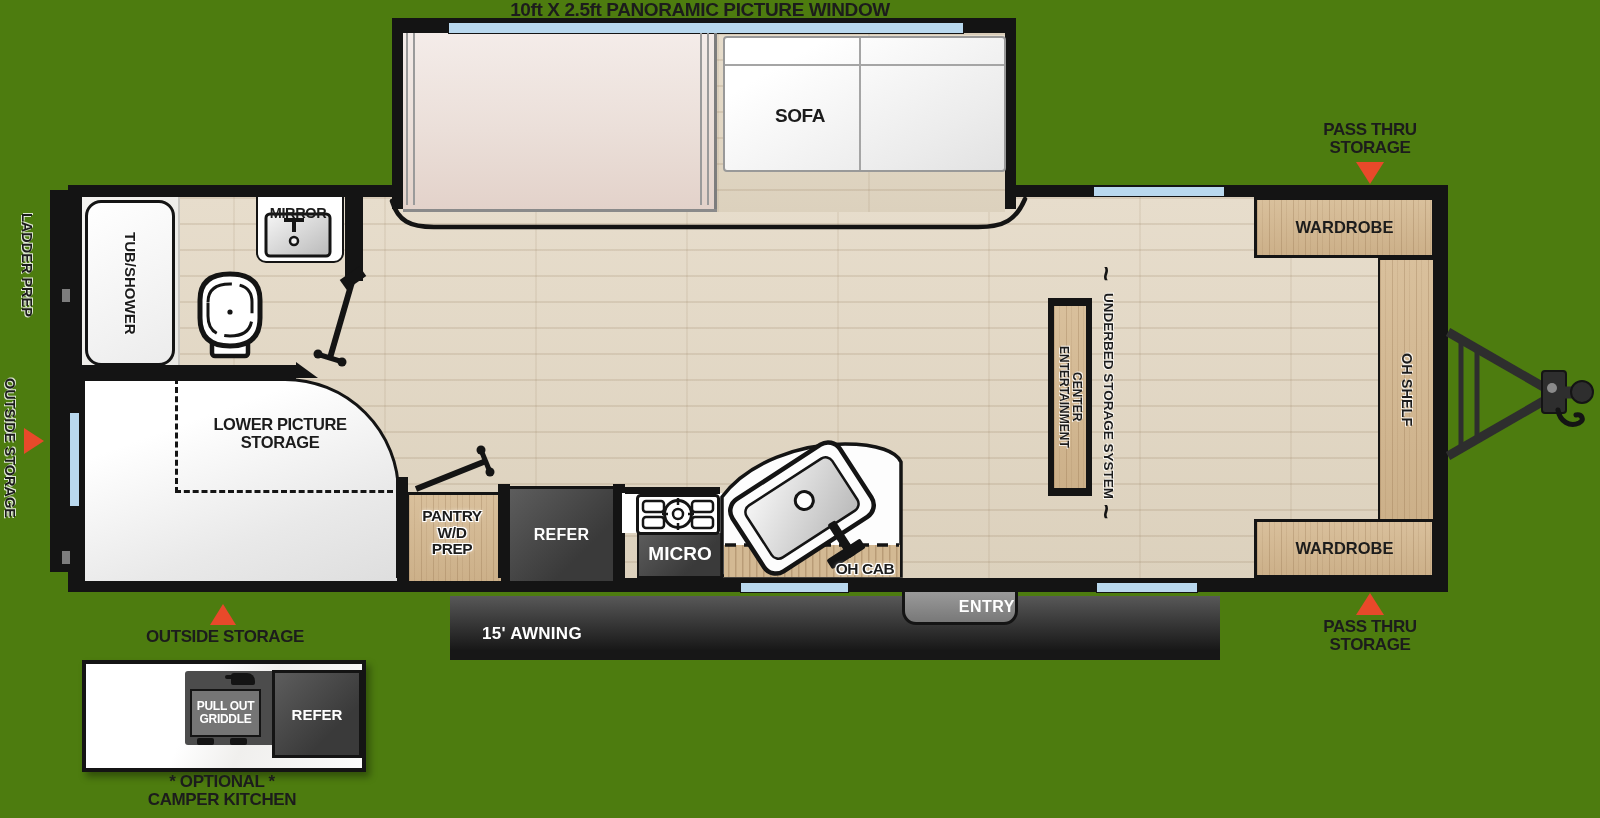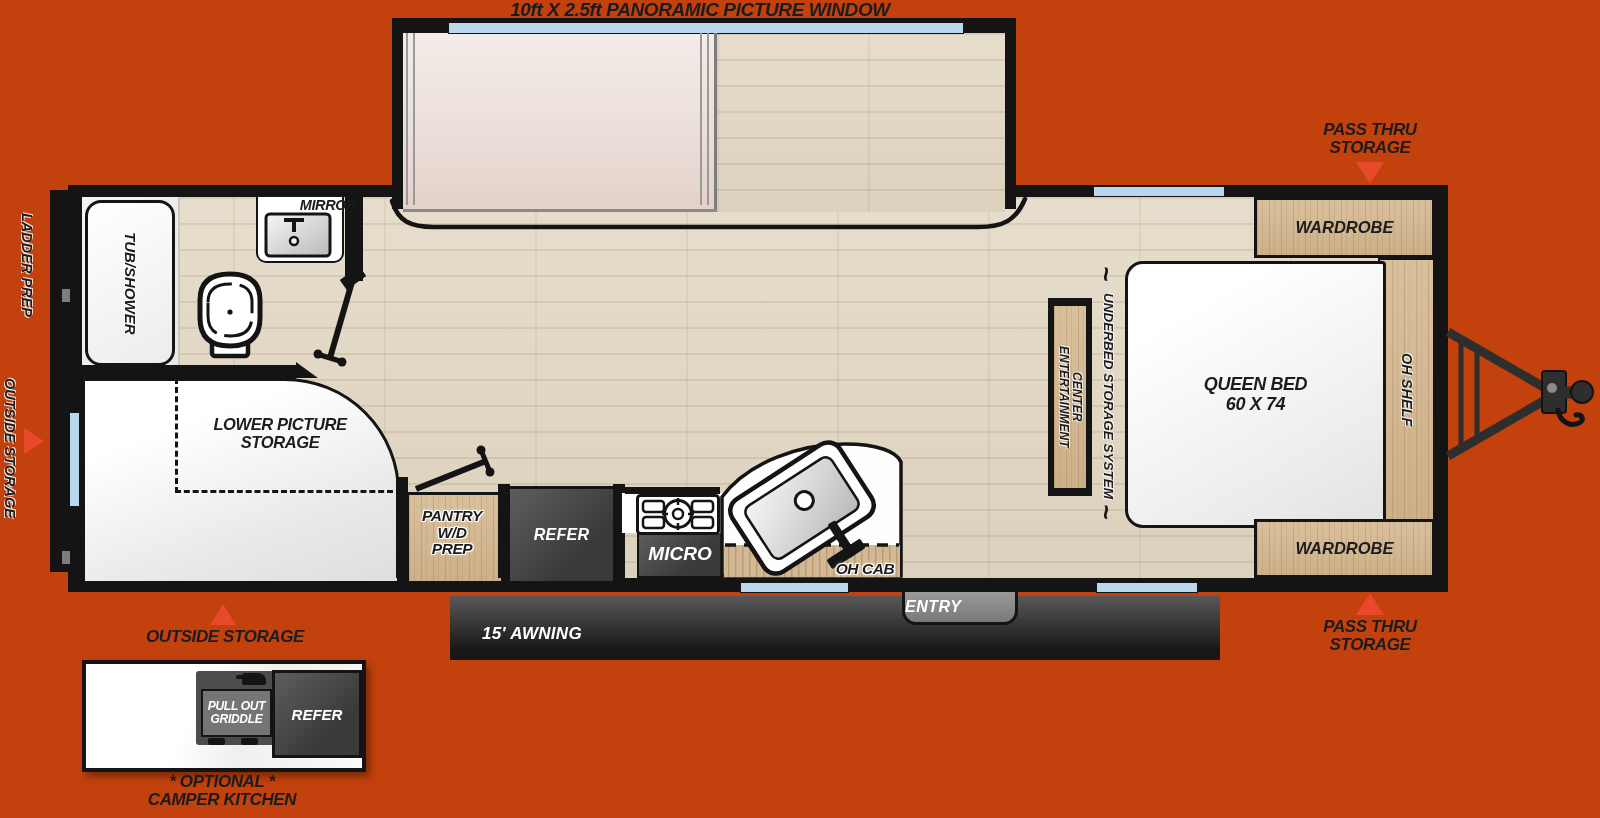--- a/index.html
+++ b/index.html
@@ -1,17 +1,17 @@
 <!DOCTYPE html>
 <html><head>
 <meta charset="utf-8">
 <style>
   html,body{margin:0;padding:0;background:#fff;}
-  #stage{position:relative;width:1600px;height:818px;background:#c2410c;
-         font-family:"Liberation Sans",sans-serif;overflow:hidden;font-style:italic;}
+  #stage{position:relative;width:1600px;height:818px;background:#4d7c0f;
+         font-family:"Liberation Sans",sans-serif;overflow:hidden;}
   .abs{position:absolute;}
   .lbl{position:absolute;font-weight:bold;color:#1c1c1c;line-height:1.08;
        text-align:center;white-space:pre-line;letter-spacing:-0.4px;z-index:40;
        text-shadow:-1px -1px 0 #fff,1px -1px 0 #fff,-1px 1px 0 #fff,1px 1px 0 #fff,0 0 4px #fff;}
   .lbl.onwhite{text-shadow:none;}
   .vwrap{position:absolute;display:flex;align-items:center;justify-content:center;z-index:40;}
   .vtext{writing-mode:vertical-rl;text-orientation:sideways;font-weight:bold;color:#1c1c1c;
          letter-spacing:0px;white-space:pre-line;line-height:1.05;text-align:center;
          text-shadow:-1px -1px 0 rgba(255,255,255,.8),1px 1px 0 rgba(255,255,255,.8);}
   .vtext.lr{writing-mode:vertical-lr;}
@@ -51,42 +51,42 @@
     <span class="vtext" style="font-size:14.5px;">OUTSIDE STORAGE</span>
   </div>
   <div class="tri" style="left:24px;top:428px;border-top:13px solid transparent;border-bottom:13px solid transparent;border-left:20px solid #E8492A;"></div>
 
   <div class="tri" style="left:210px;top:604px;border-left:13px solid transparent;border-right:13px solid transparent;border-bottom:21px solid #E8492A;"></div>
   <div class="lbl onwhite" style="left:125px;top:628px;width:200px;font-size:17px;">OUTSIDE STORAGE</div>
 
   <div class="abs" style="left:450px;top:596px;width:770px;height:64px;z-index:5;background:linear-gradient(180deg,#585858,#171717 85%);"></div>
   <div class="lbl" style="left:482px;top:625px;width:120px;font-size:17px;color:#fff;text-align:left;text-shadow:none;letter-spacing:.3px;z-index:6;">15' AWNING</div>
 
-  <div class="abs" style="left:902px;top:589px;width:110px;height:30px;z-index:8;background:linear-gradient(180deg,#9a9a9a,#787878);border:3px solid #141414;border-radius:0 0 14px 14px;display:flex;align-items:center;justify-content:flex-start;">
+  <div class="abs" style="left:902px;top:589px;width:110px;height:30px;z-index:8;background:linear-gradient(180deg,#9a9a9a,#787878);border:3px solid #141414;border-radius:0 0 14px 14px;display:flex;align-items:center;justify-content:flex-end;">
     <span style="font-weight:bold;font-size:16px;color:#fff;letter-spacing:.5px;">ENTRY</span>
   </div>
 
   <div class="wall" style="left:68px;top:185px;width:1380px;height:407px;z-index:1;"></div>
   <div class="floor" style="left:82px;top:197px;width:1353px;height:381px;z-index:2;"></div>
 
   <div class="wall" style="left:50px;top:190px;width:18px;height:382px;z-index:3;"></div>
   <div class="abs" style="left:62px;top:289px;width:8px;height:13px;background:#7d7d7d;z-index:4;"></div>
   <div class="abs" style="left:62px;top:551px;width:8px;height:13px;background:#7d7d7d;z-index:4;"></div>
 
   <div class="win" style="left:1093px;top:186px;width:130px;height:9px;"></div>
   <div class="win" style="left:740px;top:582px;width:107px;height:9px;"></div>
   <div class="win" style="left:1096px;top:582px;width:100px;height:9px;"></div>
   <div class="win" style="left:69px;top:412px;width:9px;height:93px;"></div>
 
   <div class="abs" style="left:82px;top:197px;width:96px;height:170px;z-index:6;background:linear-gradient(120deg,#f4f3f0,#e9e8e4);border-right:2px solid #c9c7c2;"></div>
   <div class="abs" style="left:85px;top:200px;width:84px;height:160px;z-index:7;border:3.5px solid #141414;border-radius:16px;background:linear-gradient(150deg,#ffffff,#ececec);display:flex;align-items:center;justify-content:center;">
     <span class="vtext" style="font-size:15px;">TUB/SHOWER</span>
   </div>
   <div class="abs" style="left:256px;top:197px;width:84px;height:64px;z-index:6;background:#fff;border:2.5px solid #141414;border-top:none;border-radius:0 0 10px 10px;"></div>
-  <div class="lbl onwhite" style="left:256px;top:198px;width:84px;font-size:14.5px;padding-left:30px;">MIRROR</div>
+  <div class="lbl onwhite" style="left:256px;top:206px;width:84px;font-size:14.5px;">MIRROR</div>
   <div class="wall" style="left:82px;top:365px;width:214px;height:15px;z-index:8;"></div>
   <div class="tri" style="left:296px;top:360px;border-top:16px solid transparent;border-bottom:0;border-left:22px solid #141414;z-index:8;top:362px;"></div>
   <div class="wall" style="left:345px;top:197px;width:18px;height:84px;z-index:8;"></div>
   <div class="wall" style="left:341px;top:272px;width:24px;height:12px;z-index:8;transform:rotate(-35deg);"></div>
 
   <div class="abs" style="left:82px;top:378px;width:312px;height:200px;z-index:7;border:3px solid #141414;border-radius:0 115px 0 0;background:linear-gradient(160deg,#ffffff 25%,#e9e9e9 70%,#dedede);"></div>
   <div class="abs" style="left:175px;top:378px;width:215px;height:112px;z-index:9;border-left:3px dashed #141414;border-bottom:3px dashed #141414;"></div>
   <div class="lbl onwhite" style="left:195px;top:416px;width:170px;font-size:16.5px;">LOWER PICTURE
 STORAGE</div>
 
@@ -109,24 +109,20 @@
   <div class="abs wood" style="left:1054px;top:306px;width:32px;height:182px;z-index:9;display:flex;align-items:center;justify-content:center;">
     <span class="vtext lr" style="font-size:12px;">ENTERTAINMENT
 CENTER</span>
   </div>
   <div class="vwrap" style="left:1094px;top:282px;width:28px;height:228px;">
     <span class="vtext" style="font-size:13.5px;">UNDERBED STORAGE SYSTEM</span>
   </div>
   <span class="abs" style="left:1098px;top:258px;font-size:26px;font-weight:bold;color:#141414;transform:rotate(90deg);z-index:40;">~</span>
   <span class="abs" style="left:1098px;top:496px;font-size:26px;font-weight:bold;color:#141414;transform:rotate(90deg);z-index:40;">~</span>
 
-  <div class="abs whitefurn" style="left:1125px;top:261px;width:255px;height:261px;z-index:8;border:3px solid #141414;border-radius:18px 4px 4px 18px;display:flex;align-items:center;justify-content:center;">
-    <span class="lbl onwhite" style="position:static;font-size:18px;">QUEEN BED
-60 X 74</span>
-  </div>
   <div class="abs wood" style="left:1378px;top:258px;width:57px;height:264px;z-index:7;border:2px solid #141414;box-sizing:border-box;display:flex;align-items:center;justify-content:center;">
     <span class="vtext" style="font-size:14.5px;">OH SHELF</span>
   </div>
   <div class="abs wood" style="left:1254px;top:197px;width:181px;height:61px;z-index:8;border:3px solid #141414;box-sizing:border-box;display:flex;align-items:center;justify-content:center;">
     <span style="font-weight:bold;font-size:16.5px;color:#1c1c1c;">WARDROBE</span>
   </div>
   <div class="abs wood" style="left:1254px;top:519px;width:181px;height:59px;z-index:8;border:3px solid #141414;box-sizing:border-box;display:flex;align-items:center;justify-content:center;">
     <span style="font-weight:bold;font-size:16.5px;color:#1c1c1c;">WARDROBE</span>
   </div>
 
@@ -134,20 +130,25 @@
   <div class="abs slidepink" style="left:403px;top:33px;width:314px;height:179px;z-index:11;border-bottom:3px solid #8a8a8a;box-sizing:border-box;"></div>
   <div class="abs floor" style="left:717px;top:33px;width:288px;height:179px;z-index:11;"></div>
   <div class="win" style="left:448px;top:22px;width:514px;height:10px;"></div>
 
   <div class="benchline" style="left:406px;top:33px;height:172px;"></div>
   <div class="benchline" style="left:413px;top:33px;height:172px;"></div>
   <div class="benchline" style="left:700px;top:33px;height:172px;"></div>
   <div class="benchline" style="left:707px;top:33px;height:172px;"></div>
   <div class="benchline" style="left:714px;top:33px;width:3px;height:176px;background:#7d7d7d;"></div>
 
+  <div class="abs whitefurn" style="left:723px;top:36px;width:279px;height:132px;z-index:14;border:2px solid #999;border-radius:4px;">
+    <div class="abs" style="left:0;top:26px;width:100%;height:2px;background:#a5a5a5;"></div>
+    <div class="abs" style="left:134px;top:0;width:2px;height:100%;background:#a5a5a5;"></div>
+    <div class="lbl onwhite" style="left:0;top:68px;width:150px;font-size:19px;">SOFA</div>
+  </div>
 
 
   <svg class="abs" width="1600" height="818" viewBox="0 0 1600 818" style="left:0;top:0;z-index:30;pointer-events:none;">
     <defs>
       <linearGradient id="sinkGrad" x1="0" y1="0" x2="1" y2="1">
         <stop offset="0" stop-color="#f6f6f6"></stop>
           <stop offset="1" stop-color="#b9b9b9"></stop>
       </linearGradient>
       <pattern id="grain" width="7" height="7" patternUnits="userSpaceOnUse">
         <rect width="7" height="7" fill="#d3b993"></rect>
@@ -219,21 +220,21 @@
       <line x1="1477" y1="345" x2="1477" y2="442" stroke-width="5"></line>
       <rect x="1542" y="371" width="24" height="42" rx="3" stroke="#141414" stroke-width="2"></rect>
       <rect x="1564" y="387" width="16" height="11"></rect>
       <circle cx="1552" cy="388" r="5" fill="#8a8a8a" stroke="none"></circle>
       <circle cx="1582" cy="392" r="11" stroke="#141414" stroke-width="2"></circle>
       <path d="M1558,410 c2,12 12,17 21,13 c6,-3 3,-9 -3,-8" fill="none" stroke="#141414" stroke-width="5" stroke-linecap="round"></path>
     </g>
   </svg>
 
   <div class="abs" style="left:82px;top:660px;width:276px;height:104px;z-index:5;background:linear-gradient(115deg,#ffffff 40%,#f0efed 60%,#fbfbfb);border:4px solid #141414;box-shadow:4px 5px 7px rgba(0,0,0,.35);"></div>
-  <div class="abs" style="left:196px;top:671px;width:95px;height:74px;z-index:6;background:#4c4c4c;border-radius:3px;">
+  <div class="abs" style="left:185px;top:671px;width:95px;height:74px;z-index:6;background:#4c4c4c;border-radius:3px;">
     <div class="abs" style="left:46px;top:2px;width:24px;height:12px;background:#141414;border-radius:3px 8px 2px 2px;"></div>
     <div class="abs" style="left:40px;top:4px;width:8px;height:4px;background:#141414;border-radius:2px;"></div>
     <div class="abs" style="left:5px;top:18px;width:67px;height:44px;background:#757575;border:2.5px solid #141414;display:flex;align-items:center;justify-content:center;">
       <span style="font-weight:bold;font-size:12px;color:#fff;text-align:center;line-height:1.1;white-space:pre-line;letter-spacing:-0.3px;">PULL OUT
 GRIDDLE</span>
     </div>
     <div class="abs" style="left:12px;top:67px;width:17px;height:7px;background:#141414;border-radius:2px;"></div>
     <div class="abs" style="left:45px;top:67px;width:17px;height:7px;background:#141414;border-radius:2px;"></div>
   </div>
   <div class="abs dark" style="left:272px;top:670px;width:84px;height:82px;z-index:6;border:3px solid #141414;display:flex;align-items:center;justify-content:center;">

